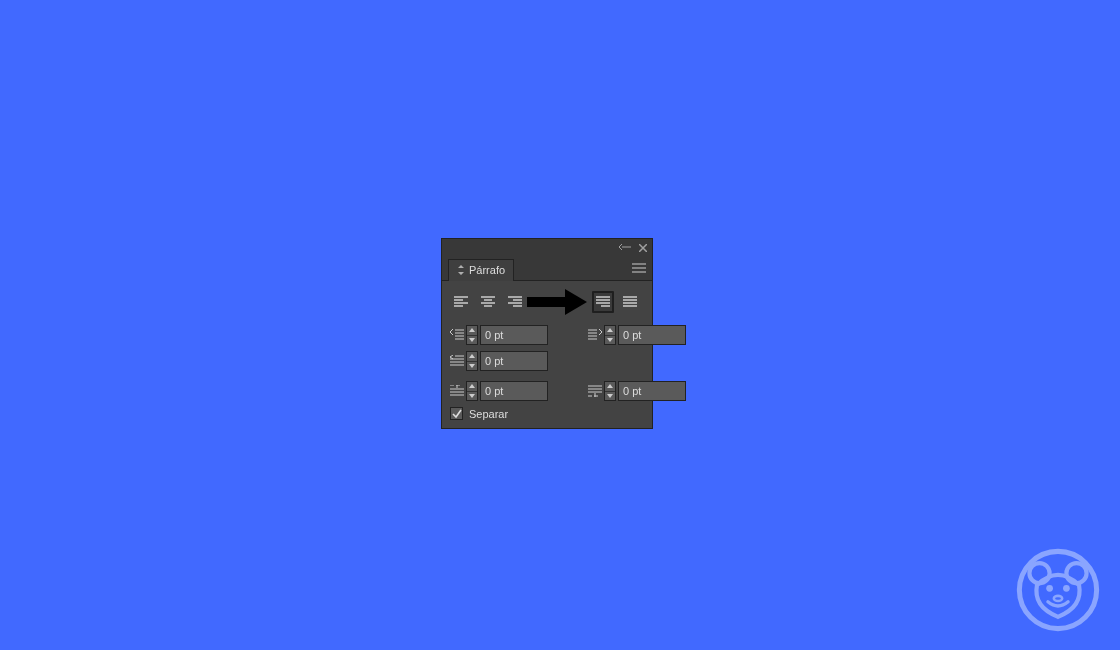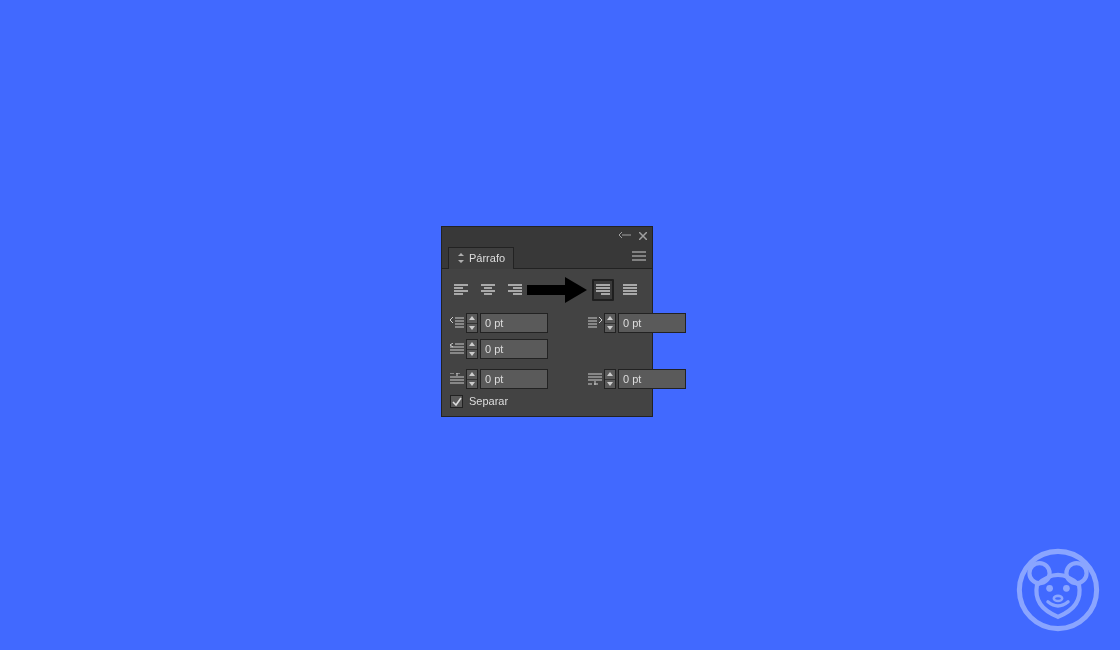--- a/index.html
+++ b/index.html
@@ -7,21 +7,21 @@
       width: 1120px;
       height: 650px;
       background: #4169ff;
       font-family: Arial, sans-serif;
       position: relative;
       overflow: hidden;
     }
     .panel {
       position: absolute;
       left: 441px;
-      top: 226px;
+      top: 238px;
       width: 212px;
       background: #383838;
       border: 1px solid #222;
     }
     .titlebar {
       height: 16px;
       background: #383838;
       display: flex;
       justify-content: flex-end;
       align-items: center;
@@ -125,20 +125,21 @@
       border: 1px solid #222;
       color: #ddd;
       font-size: 11px;
       padding: 0 4px;
       display: flex;
       align-items: center;
     }
     .section-gap { height: 4px; }
     .checkbox-row {
       display: flex;
+      align-items: center;
       gap: 6px;
       margin-top: 2px;
     }
     .checkbox {
       width: 13px;
       height: 13px;
       background: #5a5a5a;
       border: 1px solid #222;
       display: flex;
       align-items: center;

